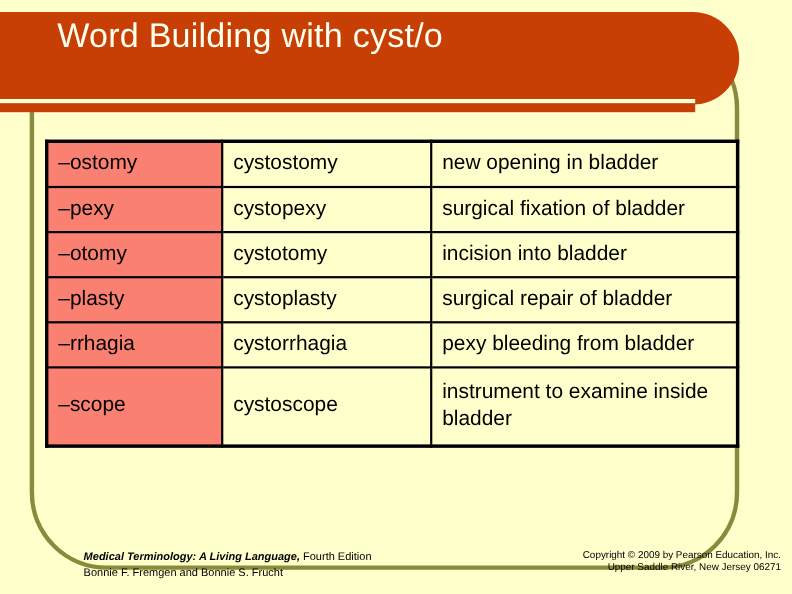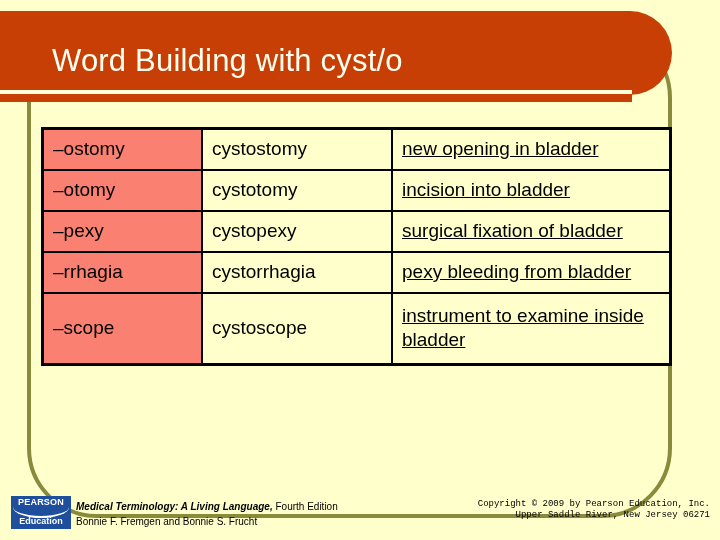--- a/index.html
+++ b/index.html
@@ -45,21 +45,21 @@
     width: 692px;
     height: 84px;
     background: #c83f06;
     border-top-right-radius: 48px;
     border-bottom-right-radius: 48px;
     z-index: 3;
   }
   .title-text {
     position: absolute;
     left: 52px;
-    top: 42px;
+    top: 14px;
     font-size: 31px;
     line-height: 38px;
     color: #fffff0;
     white-space: nowrap;
     z-index: 5;
     letter-spacing: 0.2px;
   }
   
   .band-rule {
     position: absolute;
@@ -103,21 +103,20 @@
   td.c-suffix {
     background: #fa8072;
     width: 139px;
   }
   td.c-term {
     background: #ffffcc;
     width: 170px;
   }
   td.c-def {
     background: #ffffcc;
-    text-decoration: underline;
   }
   tr.tall td { height: 54px; }
 
   
   .footer-logo {
     position: absolute;
     left: 11px;
     top: 496px;
     width: 60px;
     height: 33px;
@@ -182,21 +181,20 @@
   .copyright {
     position: absolute;
     right: 10px;
     top: 499px;
     text-align: right;
     font-size: 9px;
     line-height: 11px;
     color: #000;
     z-index: 7;
     white-space: nowrap;
-    font-family: Liberation Mono, monospace;
   }
 </style>
 </head>
 <body>
 
 <div id="slide">
 
   <div class="frame-line"></div>
 
   <div class="title-band"></div>
@@ -205,47 +203,47 @@
   <div class="title-text">Word Building with cyst/o</div>
 
   <table class="wb">
     <tbody>
       <tr>
         <td class="c-suffix">–ostomy</td>
         <td class="c-term">cystostomy</td>
         <td class="c-def">new opening in bladder</td>
       </tr>
       <tr>
+        <td class="c-suffix">–pexy</td>
+        <td class="c-term">cystopexy</td>
+        <td class="c-def">surgical fixation of bladder</td>
+      </tr>
+      <tr>
         <td class="c-suffix">–otomy</td>
         <td class="c-term">cystotomy</td>
         <td class="c-def">incision into bladder</td>
       </tr>
       <tr>
-        <td class="c-suffix">–pexy</td>
-        <td class="c-term">cystopexy</td>
-        <td class="c-def">surgical fixation of bladder</td>
+        <td class="c-suffix">–plasty</td>
+        <td class="c-term">cystoplasty</td>
+        <td class="c-def">surgical repair of bladder</td>
       </tr>
       <tr>
         <td class="c-suffix">–rrhagia</td>
         <td class="c-term">cystorrhagia</td>
         <td class="c-def">pexy bleeding from bladder</td>
       </tr>
       <tr class="tall">
         <td class="c-suffix">–scope</td>
         <td class="c-term">cystoscope</td>
         <td class="c-def">instrument to examine inside bladder</td>
       </tr>
     </tbody>
   </table>
 
-  <div class="footer-logo">
-    <div class="pw">PEARSON</div>
-    <div class="swoosh"></div>
-    <div class="pe">Education</div>
-  </div>
 
   <div class="book-line1">
     <span class="ital">Medical Terminology: A Living Language,</span><span class="reg"> Fourth Edition</span>
   </div>
   <div class="book-line2">Bonnie F. Fremgen and Bonnie S. Frucht</div>
 
   <div class="copyright">
     <div>Copyright © 2009 by Pearson Education, Inc.</div>
     <div>Upper Saddle River, New Jersey 06271</div>
   </div>

